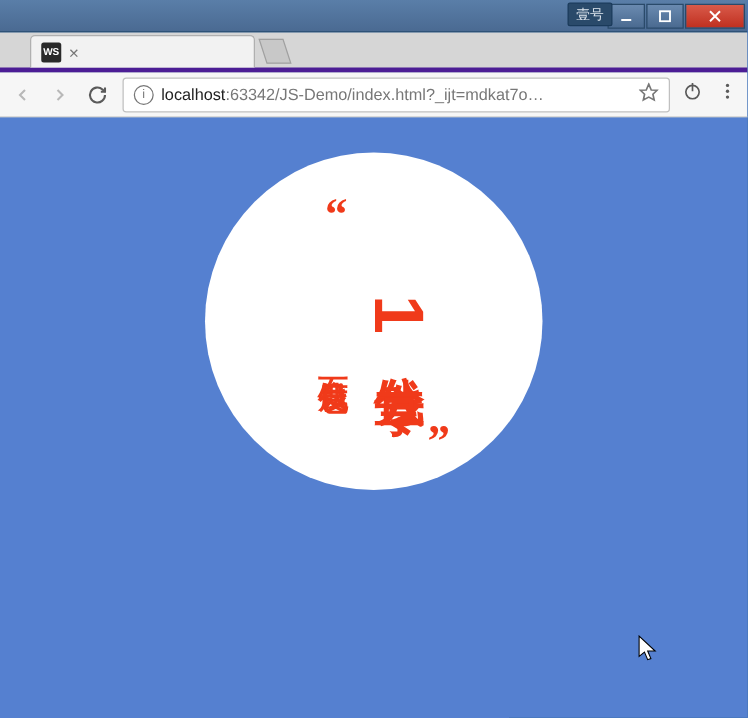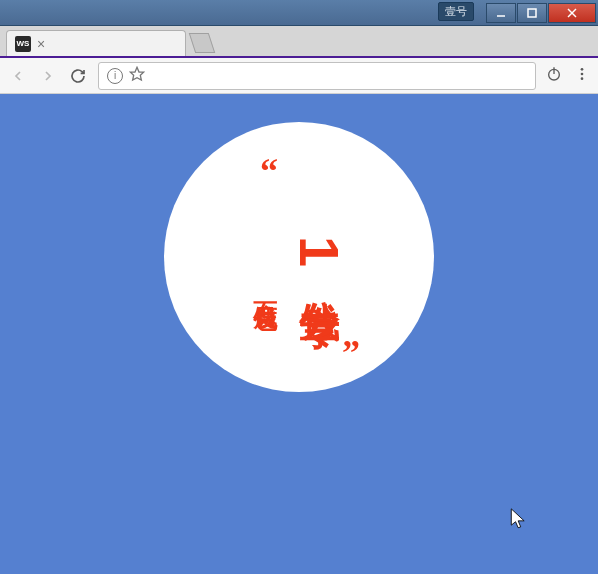--- a/index.html
+++ b/index.html
@@ -15,21 +15,21 @@
       height: 26px;
       background: linear-gradient(to bottom, #5a7ea8 0%, #4a6a92 100%);
       display: flex;
       align-items: center;
       justify-content: flex-end;
       padding: 0 2px;
       border-bottom: 1px solid #2a4a6a;
     }
     .titlebar-badge {
       position: absolute;
-      left: 438px;
+      left: 454px;
       top: 2px;
       background: #2a4a6a;
       color: #e0e8f0;
       font-size: 11px;
       padding: 1px 6px;
       border-radius: 2px;
       border: 1px solid #1a3a5a;
     }
     .win-btn {
       width: 30px;
@@ -47,22 +47,22 @@
       background: linear-gradient(to bottom, #d85a4a 0%, #c03020 100%);
       width: 48px;
     }
     .win-btn svg { width: 10px; height: 10px; }
     
     .tabstrip {
       height: 32px;
       background: #d6d6d6;
       display: flex;
       align-items: flex-end;
-      padding-left: 6px;
-      border-bottom: 2px solid #4c1d95;
+      padding-left: 24px;
+      border-bottom: 4px solid #4c1d95;
     }
     .tab {
       height: 26px;
       min-width: 180px;
       background: #f2f2f2;
       border-radius: 4px 4px 0 0;
       display: flex;
       align-items: center;
       padding: 0 8px;
       font-size: 12px;
@@ -250,20 +250,23 @@
       </svg>
   </div>
   <div class="nav-btn">
     <svg viewBox="0 0 24 24" fill="none" stroke="currentColor" stroke-width="2.5">
         <path d="M21 12a9 9 0 1 1-3-6.7L21 8"></path>
         <polyline points="21 3 21 8 16 8"></polyline>
       </svg>
   </div>
   <div class="omnibox">
     <div class="info-icon">i</div>
+    <div class="url">
+      <span class="host">localhost</span><span class="path">:63342/JS-Demo/index.html?_ijt=mdkat7o…</span>
+    </div>
     <div class="star">
       <svg width="16" height="16" viewBox="0 0 24 24" fill="none" stroke="currentColor" stroke-width="2">
           <polygon points="12 2 15 9 22 9.3 17 14 18.5 21 12 17.5 5.5 21 7 14 2 9.3 9 9"></polygon>
         </svg>
     </div>
   </div>
   <div class="toolbar-right">
     <div>
       <svg width="16" height="16" viewBox="0 0 24 24" fill="none" stroke="currentColor" stroke-width="2">
           <circle cx="12" cy="13" r="8"></circle>

